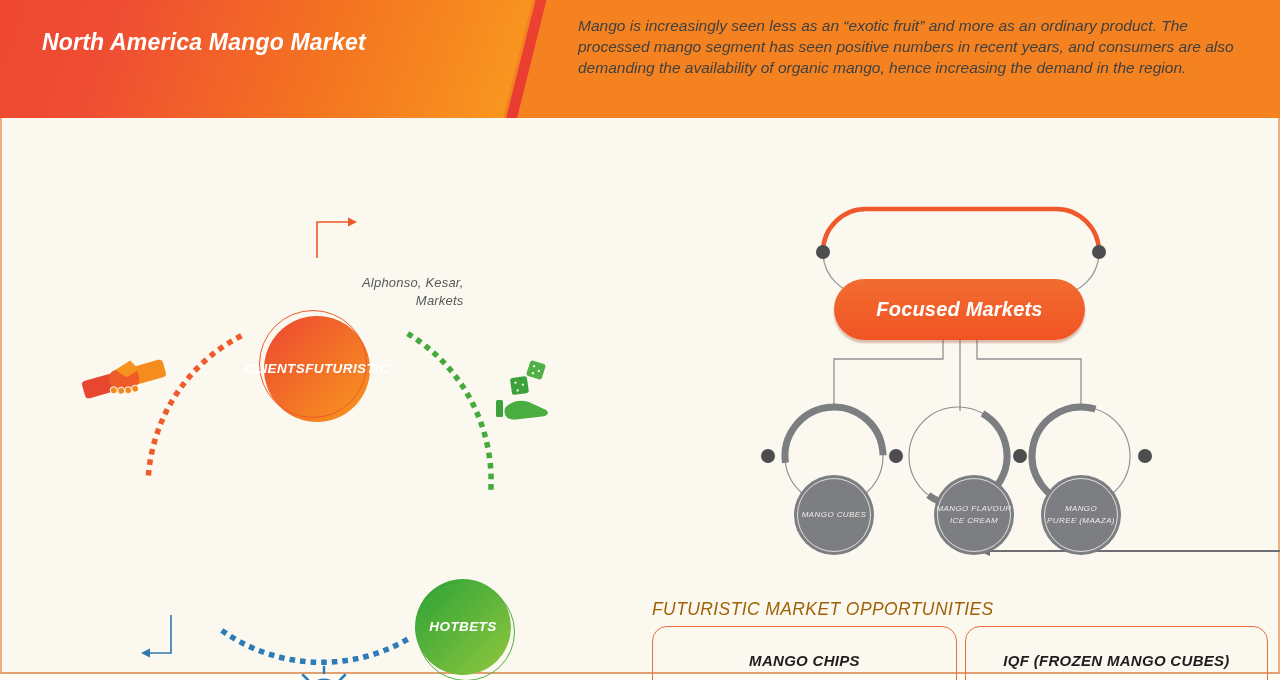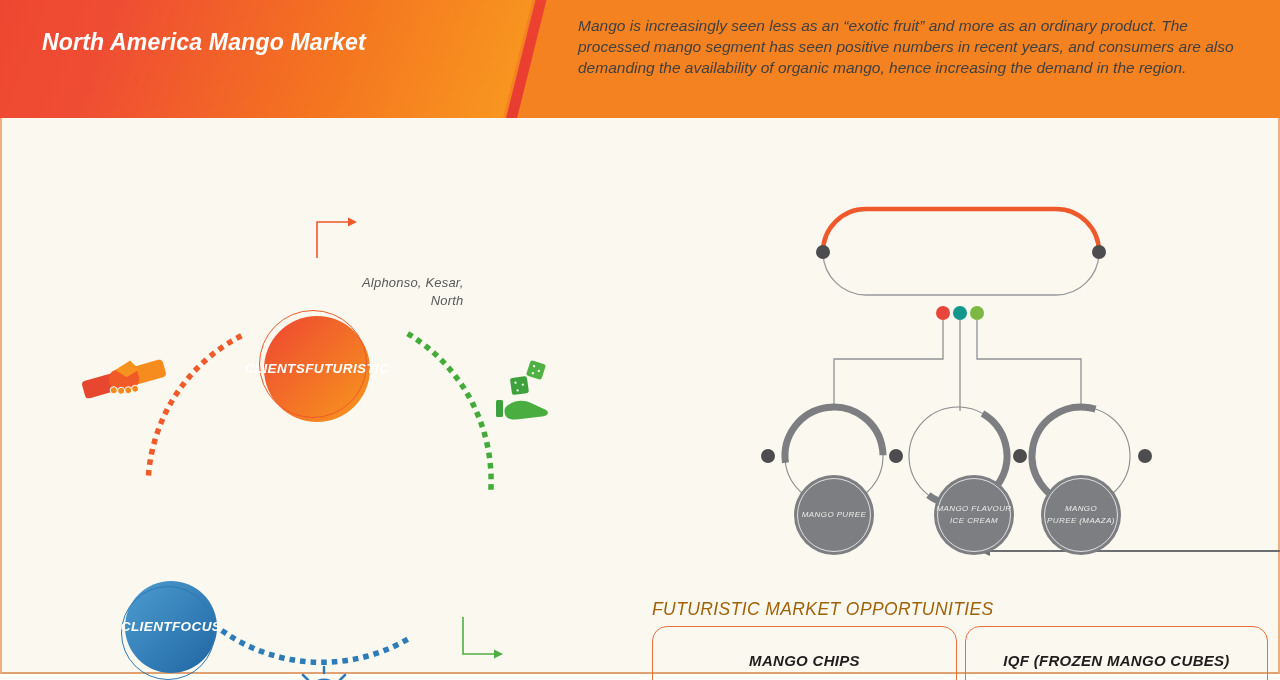--- a/index.html
+++ b/index.html
@@ -174,33 +174,34 @@
       <g>
         <path d="M 1278 492 L 988 492" stroke="#6d6e71" stroke-width="2" fill="none"></path>
         <polygon points="977,492 988,487 988,497" fill="#6d6e71"></polygon>
       </g>
     </svg>
 
     <div class="big-circle cp">
       <span>CLIENTS</span>
       <span>FUTURISTIC</span>
     </div>
-    <div class="big-circle cf">
-      <span>CLIENT</span>
-      <span>FOCUS</span>
+    <div class="big-circle hb">
+      <span>HOT</span>
+      <span>BETS</span>
     </div>
 
     <div class="note note-cp">
       <div>Alphonso, Kesar,</div>
-      <div>North</div>
-    </div>
-
+      <div>Markets</div>
+    </div>
+
+    <div class="fm-pill">Focused Markets</div>
 
     <div class="market-node mn1">
-      <span>MANGO PUREE</span>
+      <span>MANGO CUBES</span>
     </div>
     <div class="market-node mn2">
       <span>MANGO FLAVOUR</span>
       <span>ICE CREAM</span>
     </div>
     <div class="market-node mn3">
       <span>MANGO</span>
       <span>PUREE (MAAZA)</span>
     </div>
 

